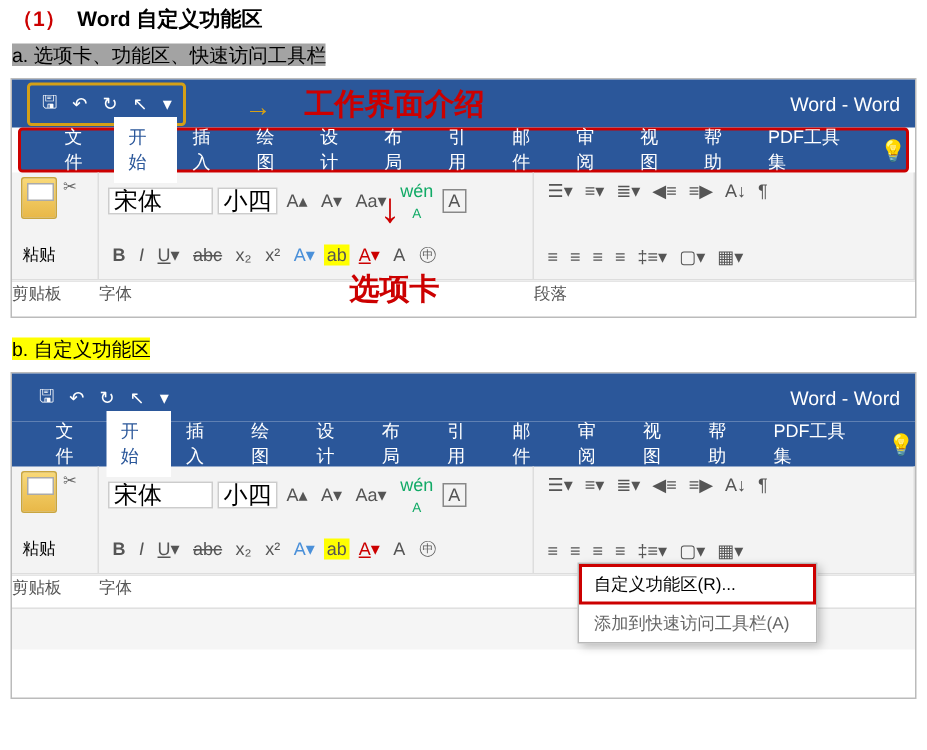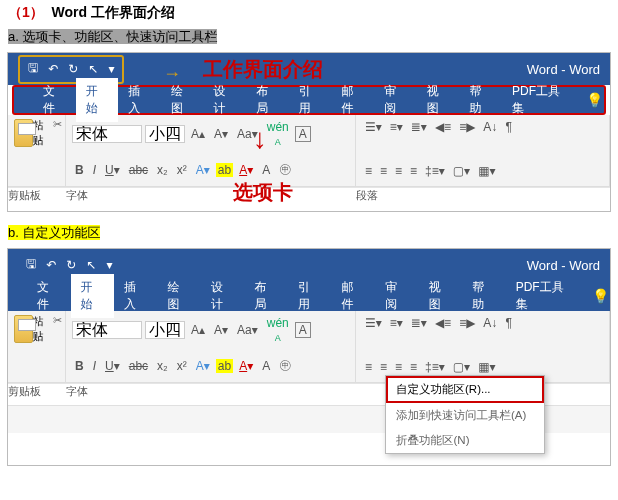--- a/index.html
+++ b/index.html
@@ -16,21 +16,21 @@
 .anno-qat{position:absolute;left:195px;top:3px;color:#c00;font-size:20px;font-weight:bold}
 .title-right{position:absolute;right:10px;color:#fff;font-size:13px}
 .tabs{background:#2b579a;display:flex;align-items:center;height:30px;padding-left:19px;position:relative}
 .tabs-border{border:2px solid #c00;border-radius:3px;margin:0 4px}
 .tab{color:#fff;font-size:12px;padding:5px 10px;cursor:pointer}
 .tab.active{background:#fff;color:#2b579a}
 .tab.file{color:#fff}
 .tip-icon{color:#fff;font-size:14px;margin-left:8px}
 .ribbon{background:#f3f3f3;display:flex;border-bottom:1px solid #ddd;height:72px}
 .group{border-right:1px solid #ddd;padding:3px 6px;display:flex;flex-direction:column;justify-content:space-between;position:relative}
-.paste-area{display:flex;align-items:center;gap:0}
+.paste-area{display:flex;flex-direction:column;align-items:center;gap:16px}
 .paste-icon{width:24px;height:28px;background:linear-gradient(#f9d978,#e8b848);border:1px solid #c9a53e;border-radius:2px;position:relative}
 .paste-icon::after{content:"";position:absolute;top:3px;left:3px;width:16px;height:10px;background:#fff;border:1px solid #aaa}
 .paste-label{font-size:11px}
 .mini-icons{display:flex;gap:3px;font-size:11px;color:#666;margin-left:2px}
 .font-row{display:flex;gap:3px;align-items:center;margin-bottom:3px}
 .font-select{border:1px solid #ccc;background:#fff;font-size:16px;padding:1px 3px;height:18px}
 .fname{width:70px}
 .fsize{width:40px}
 .btn{border:none;background:none;font-size:12px;padding:2px 3px;color:#555;cursor:pointer}
 .para-row{display:flex;gap:2px;align-items:center;margin-bottom:3px}
@@ -42,21 +42,21 @@
 .menu-item{padding:5px 10px;color:#666}
 .menu-item.hl{border:2px solid #c00;color:#000;padding:4px 8px}
 .footer{height:28px;background:#f5f5f5;border-top:1px solid #e0e0e0}
 .clipboard-side{display:flex;gap:2px}
 </style>
 </head>
 <body>
 
 <div class="heading">
   <span class="num">（1）</span>
-  &nbsp;<span>Word 工作界面介绍</span>
+  &nbsp;<span>Word 自定义功能区</span>
 </div>
 
 <div class="sub">
   <span style="background:#a3a3a3">a.  选项卡、功能区、快速访问工具栏</span>
 </div>
 
 <div class="screenshot" style="height:160px">
   <div class="titlebar">
     <div class="qat qat-border">
       <span class="qat-icon">🖫</span>
@@ -238,16 +238,15 @@
     </div>
   </div>
   <div class="labels-row">
     <span style="width:58px">剪贴板</span>
     <span style="width:290px">字体</span>
     <span style="flex:1"></span>
   </div>
   <div class="context-menu">
     <div class="menu-item hl">自定义功能区(R)...</div>
     <div class="menu-item">添加到快速访问工具栏(A)</div>
-    <div class="menu-item">折叠功能区(N)</div>
   </div>
   <div class="footer"></div>
 </div>
 
 </body></html>

